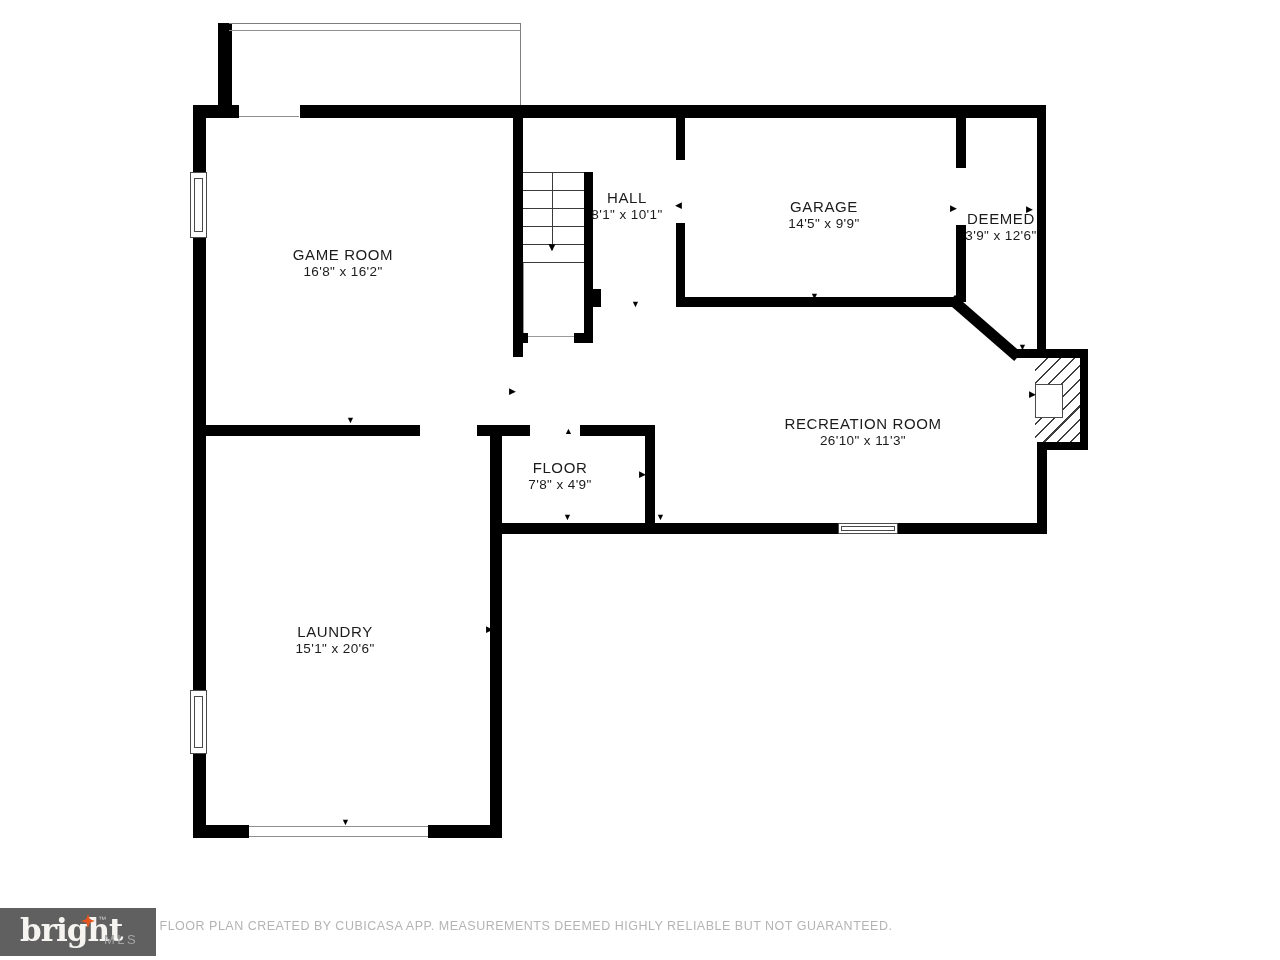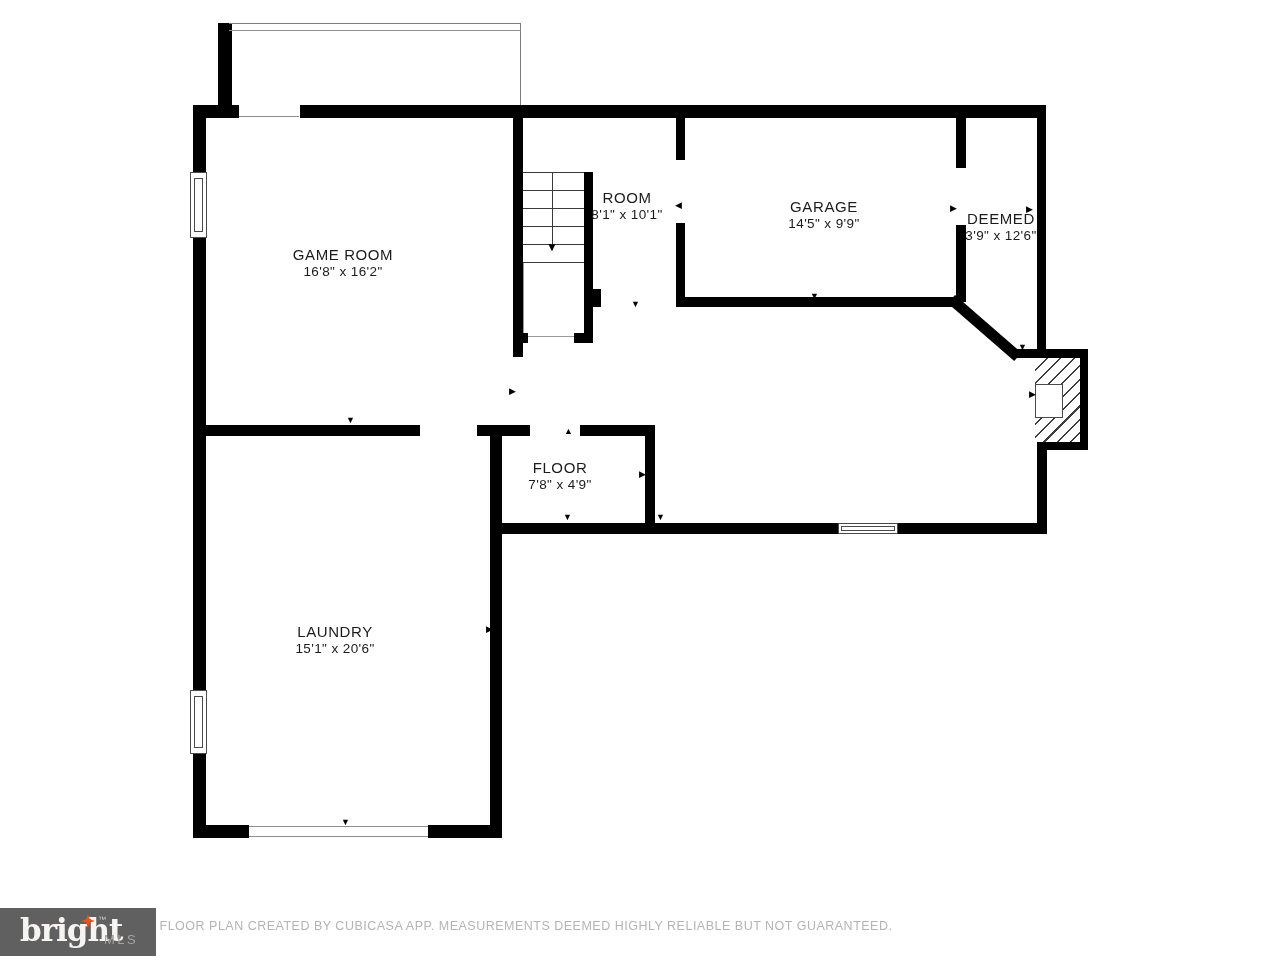--- a/index.html
+++ b/index.html
@@ -124,30 +124,34 @@
   <div class="mk" style="left:1018px;top:343px;">▼</div>
   <div class="mk" style="left:1029px;top:390px;">▶</div>
   <div class="mk" style="left:509px;top:387px;">▶</div>
   <div class="mk" style="left:631px;top:300px;">▼</div>
 
   <div class="room-label" style="left:343px;top:263px;">
     <div class="room-name">GAME ROOM</div>
     <div class="room-dims">16'8" x 16'2"</div>
   </div>
   <div class="room-label" style="left:627px;top:206px;">
-    <div class="room-name">ROOM</div>
+    <div class="room-name">HALL</div>
     <div class="room-dims">8'1" x 10'1"</div>
   </div>
   <div class="room-label" style="left:824px;top:215px;">
     <div class="room-name">GARAGE</div>
     <div class="room-dims">14'5" x 9'9"</div>
   </div>
   <div class="room-label" style="left:1001px;top:227px;">
     <div class="room-name">DEEMED</div>
     <div class="room-dims">3'9" x 12'6"</div>
+  </div>
+  <div class="room-label" style="left:863px;top:432px;">
+    <div class="room-name">RECREATION ROOM</div>
+    <div class="room-dims">26'10" x 11'3"</div>
   </div>
   <div class="room-label" style="left:560px;top:476px;">
     <div class="room-name">FLOOR</div>
     <div class="room-dims">7'8" x 4'9"</div>
   </div>
   <div class="room-label" style="left:335px;top:640px;">
     <div class="room-name">LAUNDRY</div>
     <div class="room-dims">15'1" x 20'6"</div>
   </div>
 

